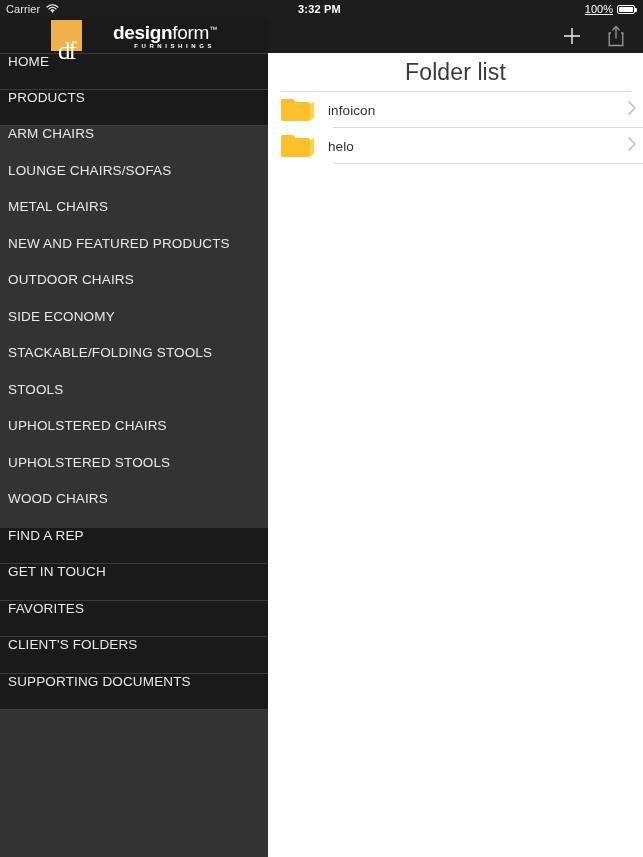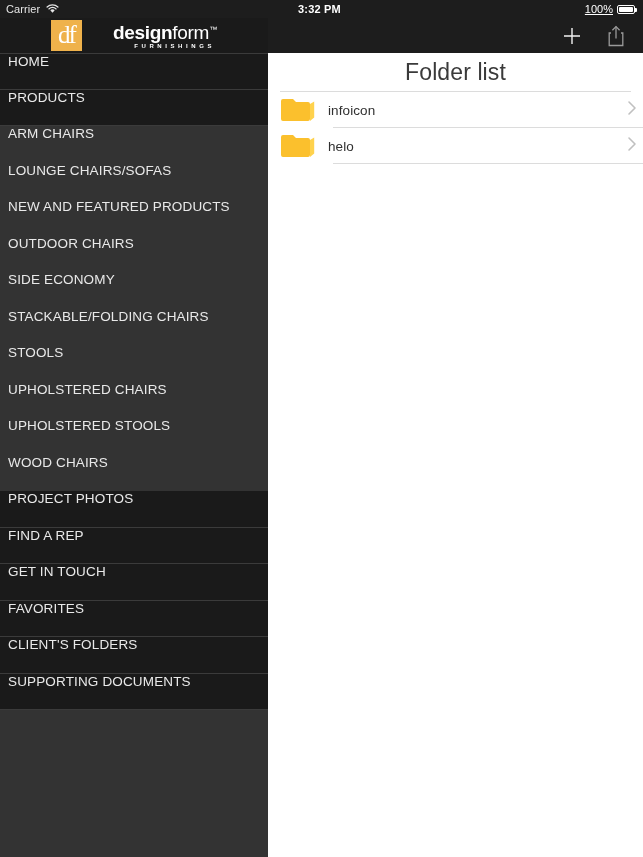--- a/index.html
+++ b/index.html
@@ -36,21 +36,21 @@
   .logo {
     display:flex; align-items:center; gap:6px;
   }
   .logo-mark {
     width:31px; height:31px;
     background:#efb24b;
     position:relative;
     flex:0 0 31px;
   }
   .logo-mark .glyph {
-    position:absolute; left:0; top:0; width:100%; height:100%;
+    position:absolute; left:0; top:16px; width:100%; height:100%;
     display:flex; align-items:center; justify-content:center;
     color:#fff;
     font-family:"Liberation Serif", serif;
     font-size:25px; line-height:1;
     letter-spacing:-2px;
     padding-bottom:2px;
   }
   .logo-txt { display:flex; flex-direction:column; justify-content:center;margin-left:25px; }
   .logo-line1 {
     color:#ffffff; font-size:19px; line-height:19px;
@@ -208,45 +208,45 @@
         <div class="sb-item dark">
           <span>PRODUCTS</span>
         </div>
         <div class="sb-item sub">
           <span>ARM CHAIRS</span>
         </div>
         <div class="sb-item sub">
           <span>LOUNGE CHAIRS/SOFAS</span>
         </div>
         <div class="sb-item sub">
+          <span>METAL CHAIRS</span>
+        </div>
+        <div class="sb-item sub">
           <span>NEW AND FEATURED PRODUCTS</span>
         </div>
         <div class="sb-item sub">
           <span>OUTDOOR CHAIRS</span>
         </div>
         <div class="sb-item sub">
           <span>SIDE ECONOMY</span>
         </div>
         <div class="sb-item sub">
-          <span>STACKABLE/FOLDING CHAIRS</span>
+          <span>STACKABLE/FOLDING STOOLS</span>
         </div>
         <div class="sb-item sub">
           <span>STOOLS</span>
         </div>
         <div class="sb-item sub">
           <span>UPHOLSTERED CHAIRS</span>
         </div>
         <div class="sb-item sub">
           <span>UPHOLSTERED STOOLS</span>
         </div>
         <div class="sb-item sub">
           <span>WOOD CHAIRS</span>
-        </div>
-        <div class="sb-item dark">
-          <span>PROJECT PHOTOS</span>
         </div>
         <div class="sb-item dark">
           <span>FIND A REP</span>
         </div>
         <div class="sb-item dark">
           <span>GET IN TOUCH</span>
         </div>
         <div class="sb-item dark">
           <span>FAVORITES</span>
         </div>

